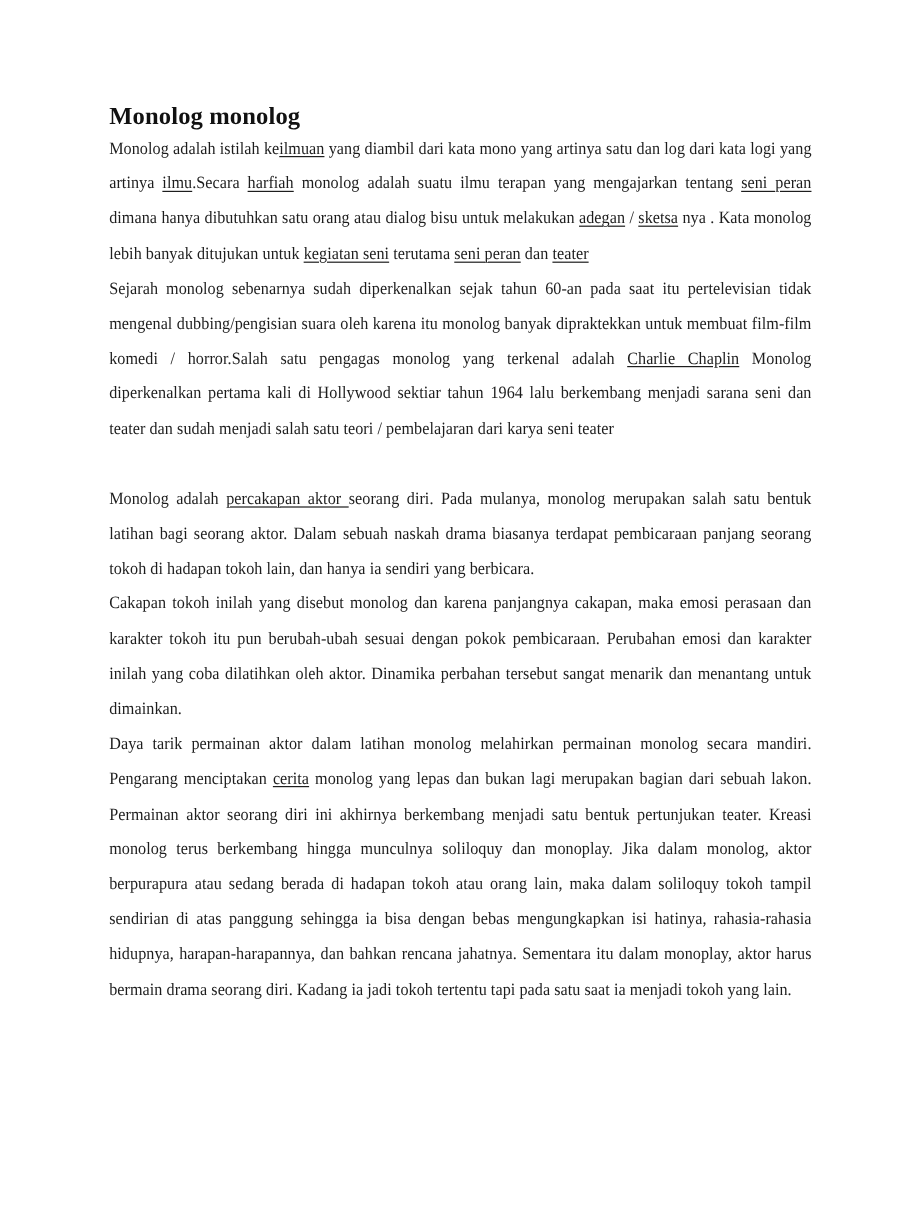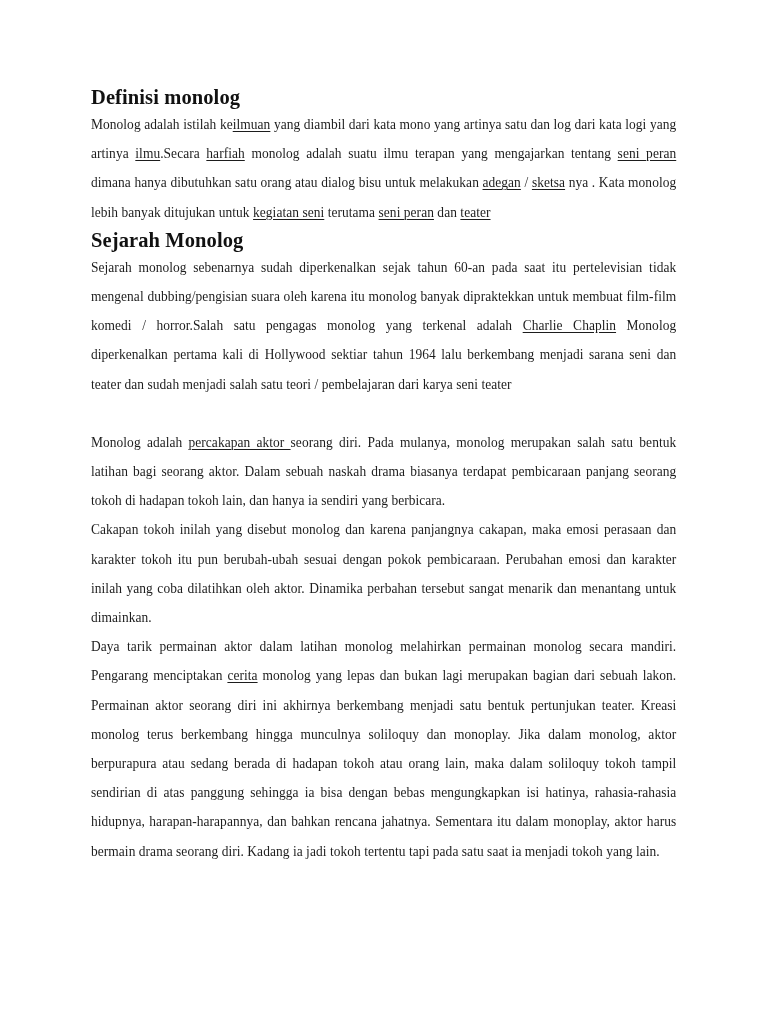--- a/index.html
+++ b/index.html
@@ -64,25 +64,24 @@
     text-decoration-thickness: 1px;
     text-underline-offset: 2px;
   }
 </style>
 </head>
 <body style="background: rgb(255, 255, 255);">
 
 <div class="page">
   <div class="content">
 
-    <h1 class="doc-heading heading-block-1" style="color: rgb(17, 17, 17);">Definisi monolog</h1>
+    <h1 class="doc-heading heading-block-1" style="color: rgb(17, 17, 17);">Monolog monolog</h1>
 
     <p class="body-par no-gap" style="color: rgb(29, 29, 29);">Monolog adalah istilah ke<span class="ul">ilmuan</span> yang diambil dari kata mono yang artinya satu dan log dari kata logi yang artinya <span class="ul">ilmu</span>.Secara <span class="ul">harfiah</span> monolog adalah suatu ilmu terapan yang mengajarkan tentang <span class="ul">seni peran</span> dimana hanya dibutuhkan satu orang atau dialog bisu untuk melakukan <span class="ul">adegan</span> / <span class="ul">sketsa</span> nya . Kata monolog lebih banyak ditujukan untuk <span class="ul">kegiatan seni</span> terutama <span class="ul">seni peran</span> dan <span class="ul">teater</span></p>
 
-    <h1 class="doc-heading heading-block-2" style="color: rgb(17, 17, 17);">Sejarah Monolog</h1>
 
     <p class="body-par no-gap" style="color: rgb(29, 29, 29);">Sejarah monolog sebenarnya sudah diperkenalkan sejak tahun 60-an pada saat itu pertelevisian tidak mengenal dubbing/pengisian suara oleh karena itu monolog banyak dipraktekkan untuk membuat film-film komedi / horror.Salah satu pengagas monolog yang terkenal adalah <span class="ul">Charlie Chaplin</span> Monolog diperkenalkan pertama kali di Hollywood sektiar tahun 1964 lalu berkembang menjadi sarana seni dan teater dan sudah menjadi salah satu teori / pembelajaran dari karya seni teater</p>
 
     <p class="body-par gap-before" style="color: rgb(29, 29, 29);">Monolog adalah <span class="ul">percakapan aktor </span>seorang diri. Pada mulanya, monolog merupakan salah satu bentuk latihan bagi seorang aktor. Dalam sebuah naskah drama biasanya terdapat pembicaraan panjang seorang tokoh di hadapan tokoh lain, dan hanya ia sendiri yang berbicara.</p>
 
     <p class="body-par no-gap" style="color: rgb(29, 29, 29);">Cakapan tokoh inilah yang disebut monolog dan karena panjangnya cakapan, maka emosi perasaan dan karakter tokoh itu pun berubah-ubah sesuai dengan pokok pembicaraan. Perubahan emosi dan karakter inilah yang coba dilatihkan oleh aktor. Dinamika perbahan tersebut sangat menarik dan menantang untuk dimainkan.</p>
 
     <p class="body-par no-gap" style="color: rgb(29, 29, 29);">Daya tarik permainan aktor dalam latihan monolog melahirkan permainan monolog secara mandiri. Pengarang menciptakan <span class="ul">cerita</span> monolog yang lepas dan bukan lagi merupakan bagian dari sebuah lakon. Permainan aktor seorang diri ini akhirnya berkembang menjadi satu bentuk pertunjukan teater. Kreasi monolog terus berkembang hingga munculnya soliloquy dan monoplay. Jika dalam monolog, aktor berpurapura atau sedang berada di hadapan tokoh atau orang lain, maka dalam soliloquy tokoh tampil sendirian di atas panggung sehingga ia bisa dengan bebas mengungkapkan isi hatinya, rahasia-rahasia hidupnya, harapan-harapannya, dan bahkan rencana jahatnya. Sementara itu dalam monoplay, aktor harus bermain drama seorang diri. Kadang ia jadi tokoh tertentu tapi pada satu saat ia menjadi tokoh yang lain.</p>
 
   </div>

